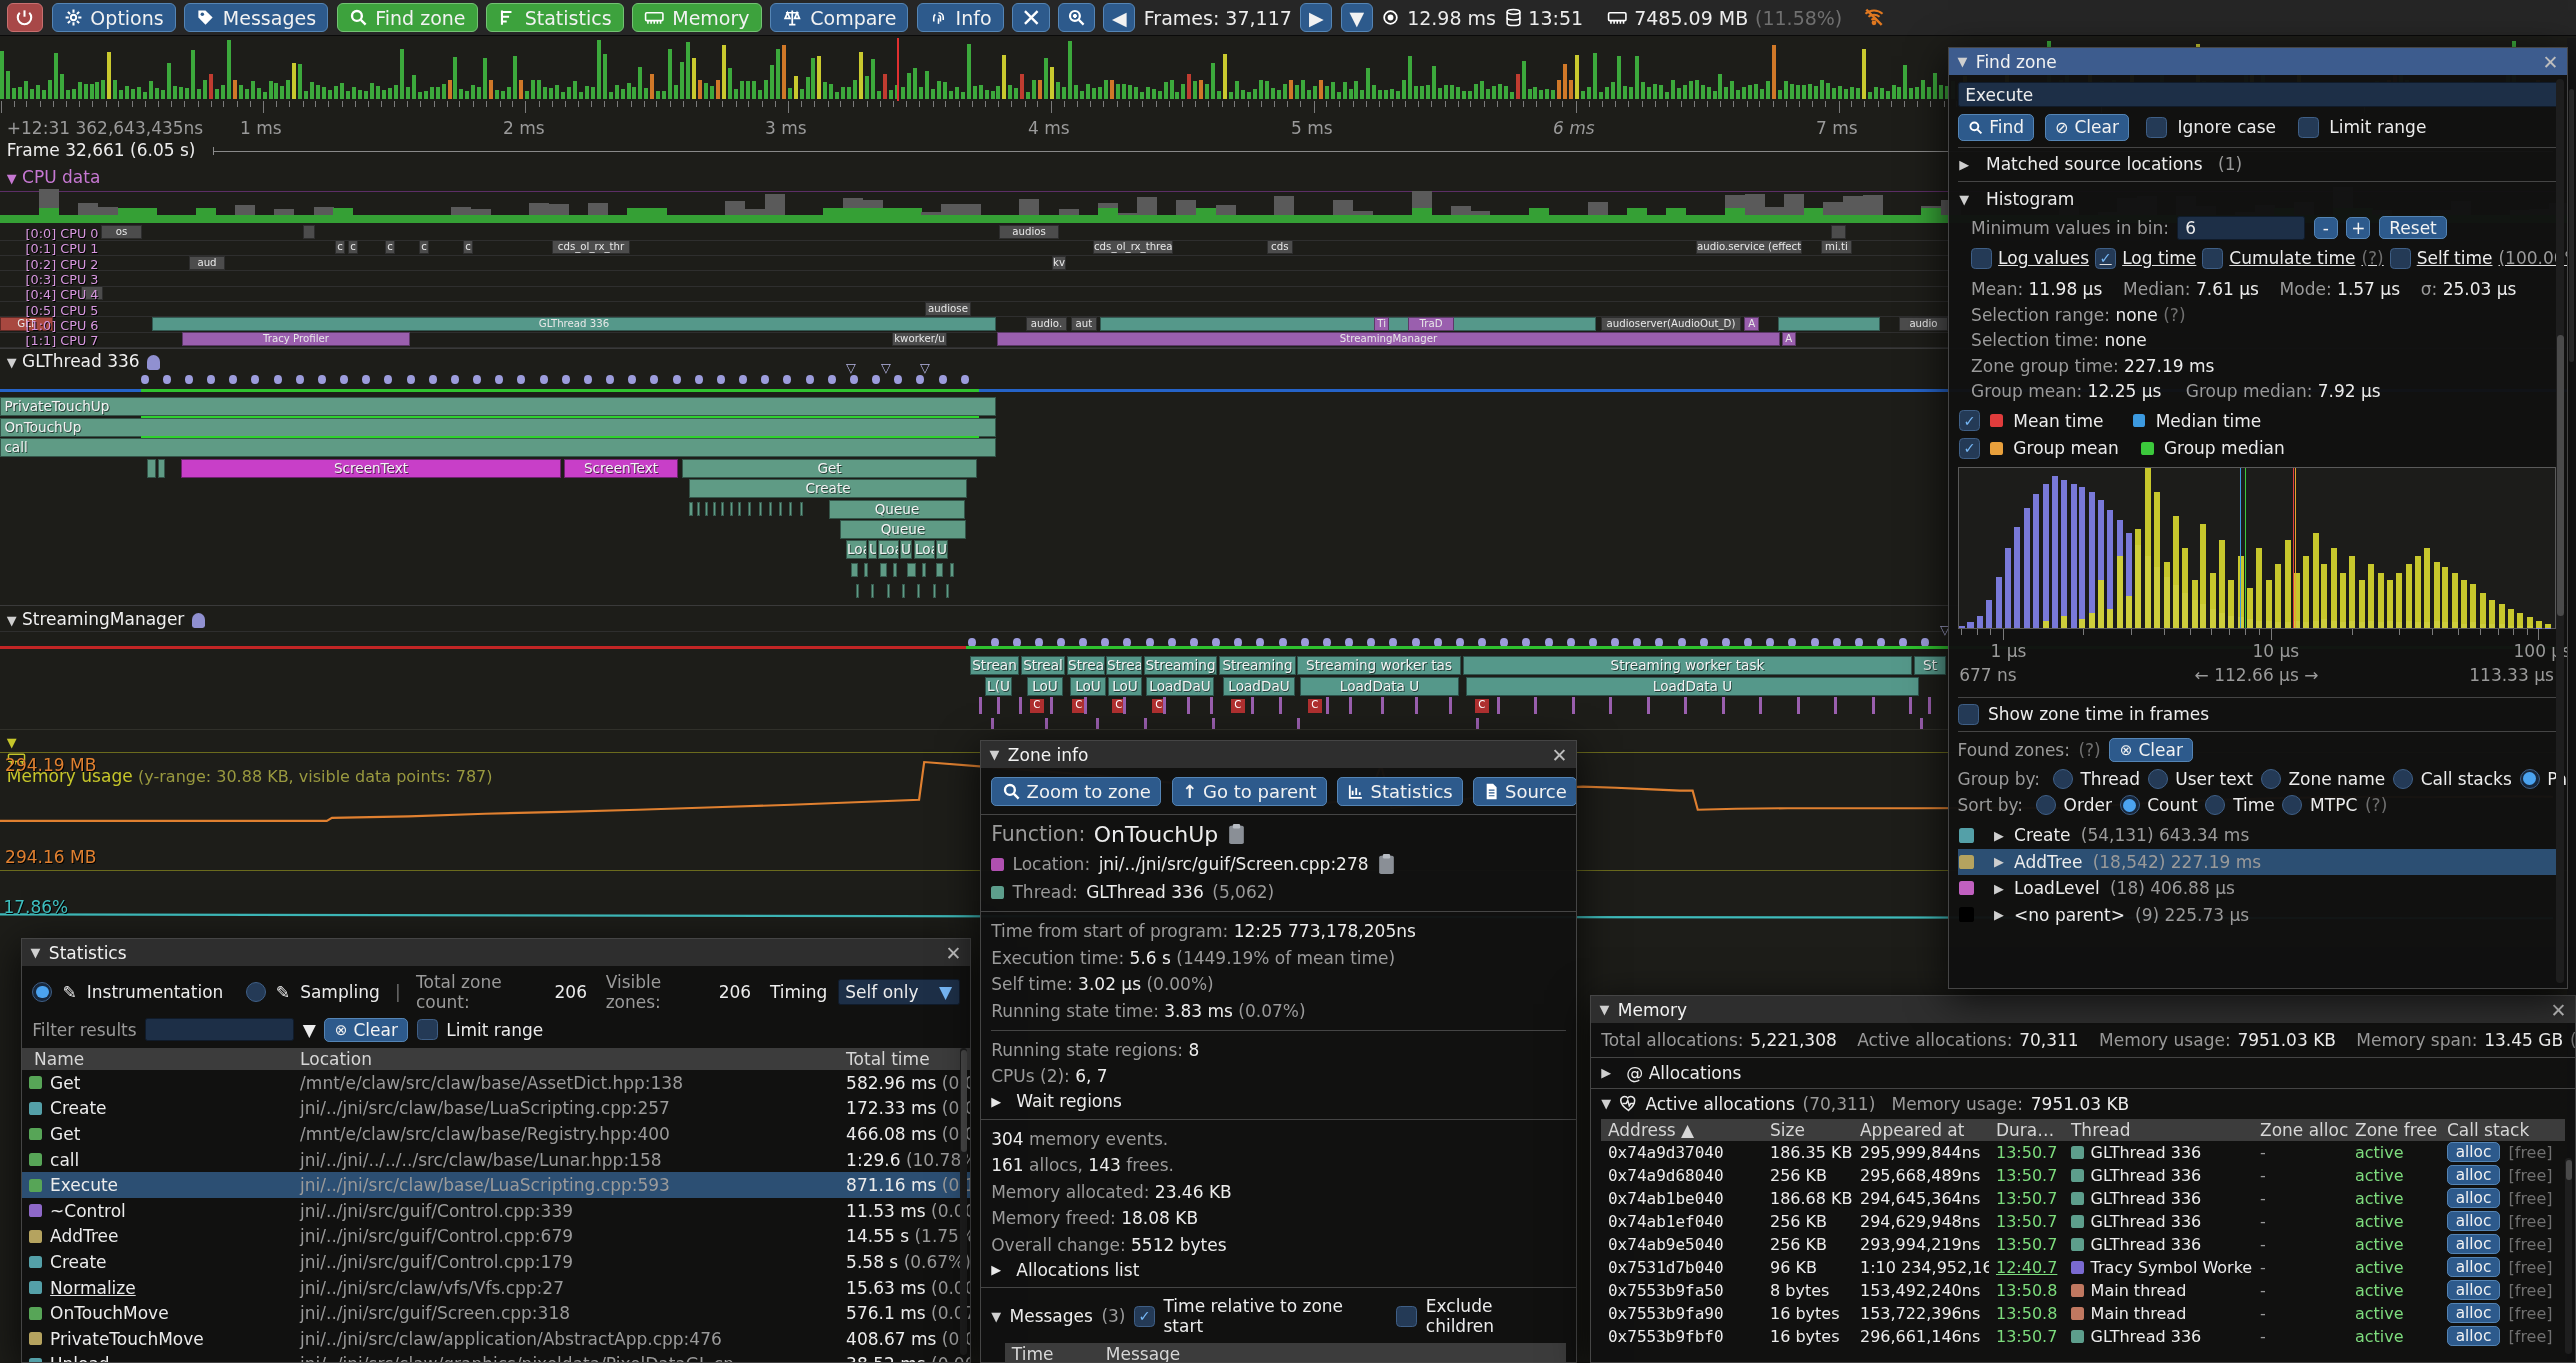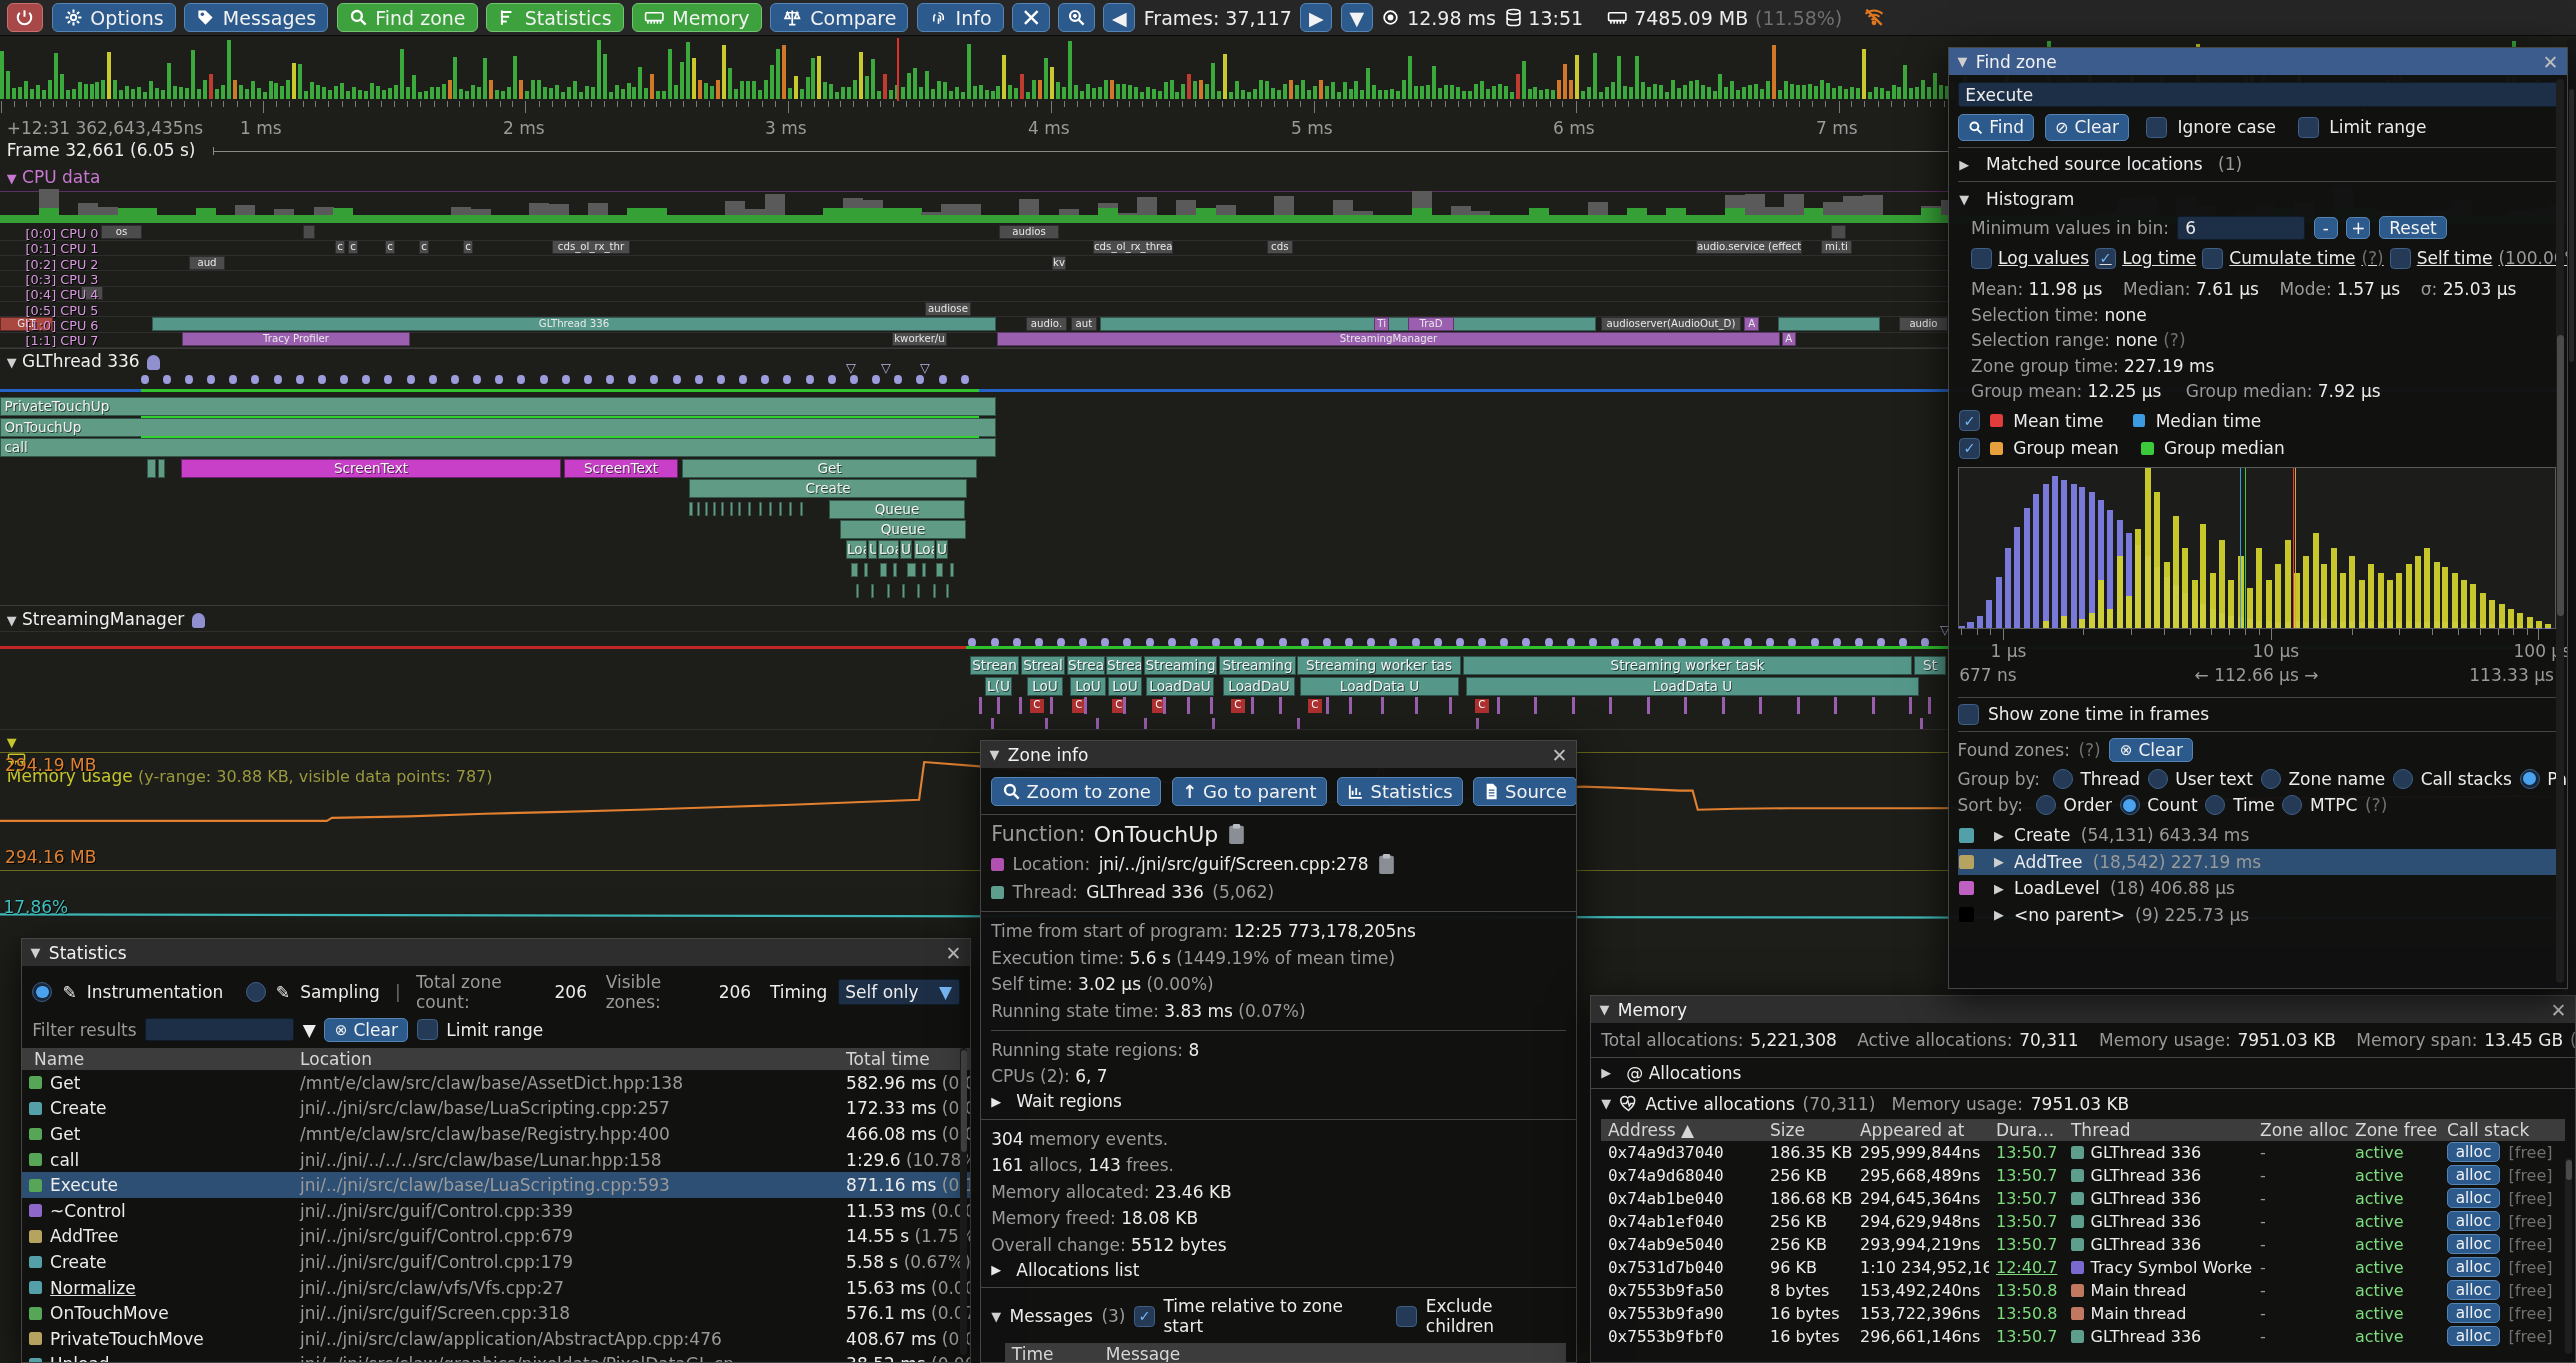--- a/index.html
+++ b/index.html
@@ -813,21 +813,21 @@
       <div class="tick" style="left: 2534px; top: 0px; height: 6px;"></div>
       <div class="tick" style="left: 2547px; top: 0px; height: 6px;"></div>
       <div class="tick" style="left: 2561px; top: 0px; height: 6px;"></div>
       <div class="tick" style="left: 2573px; top: 0px; height: 6px;"></div>
       <div class="axis-label" style="left: 6.8px; top: 17px;">+12:31 362,643,435ns</div>
       <div class="axis-label" style="left: 240px; top: 17px;">1 ms</div>
       <div class="axis-label" style="left: 503px; top: 17px;">2 ms</div>
       <div class="axis-label" style="left: 765px; top: 17px;">3 ms</div>
       <div class="axis-label" style="left: 1028px; top: 17px;">4 ms</div>
       <div class="axis-label" style="left: 1291px; top: 17px;">5 ms</div>
-      <div class="axis-label" style="left: 1553px; top: 17px;">6 ms</div>
+      <div class="axis-label" style="left: 1553px; top: 17px; font-style: italic;">6 ms</div>
       <div class="axis-label" style="left: 1816px; top: 17px;">7 ms</div>
     </div>
 
   <div class="abs" style="left:6.8px;top:140px;">
     <span class="w" style="font-size:17px;">Frame 32,661 (6.05 s)</span>
   </div>
   <div class="abs" style="left:213px;top:151px;width:2340px;height:0.9px;background:#8a8a8a;"></div>
   <div class="abs" style="left:213px;top:147px;width:0.9px;height:7.7px;background:#8a8a8a;"></div>
 
   <div class="abs" style="left:6.8px;top:167px;color:#c678d2;font-size:17px;">
@@ -1836,22 +1836,22 @@
         <span class="dim">(?)</span>
         <span class="chk"></span>
           <span class="w">Self time</span>
         <span class="g">(100.00%)</span>
       </div>
       <div style="margin:8.5px 0 0 13.6px;line-height:25.6px;white-space:nowrap;">
         <div><span class="g">Mean:</span> <span class="w">11.98 µs</span>
              <span class="g" style="margin-left:15.3px;">Median:</span> <span class="w">7.61 µs</span>
              <span class="g" style="margin-left:15.3px;">Mode:</span> <span class="w">1.57 µs</span>
              <span class="g" style="margin-left:15.3px;">σ:</span> <span class="w">25.03 µs</span></div>
+        <div><span class="g">Selection range:</span> <span class="w">none</span> <span class="dim">(?)</span></div>
         <div><span class="g">Selection time:</span> <span class="w">none</span></div>
-        <div><span class="g">Selection range:</span> <span class="w">none</span> <span class="dim">(?)</span></div>
         <div><span class="g">Zone group time:</span> <span class="w">227.19 ms</span></div>
         <div><span class="g">Group mean:</span> <span class="w">12.25 µs</span>
              <span class="g" style="margin-left:19px;">Group median:</span> <span class="w">7.92 µs</span></div>
       </div>
       <div class="row" style="margin:5.1px 0 0 1.7px;gap:10.2px;">
         <span class="chk">✓</span>
         <span class="swatch" id="sw-mean" style="background: rgb(224, 60, 60);"></span>
           <span class="w">Mean time</span>
         <span class="swatch" id="sw-median" style="margin-left: 19px; background: rgb(60, 154, 224);"></span>
           <span class="w">Median time</span>

